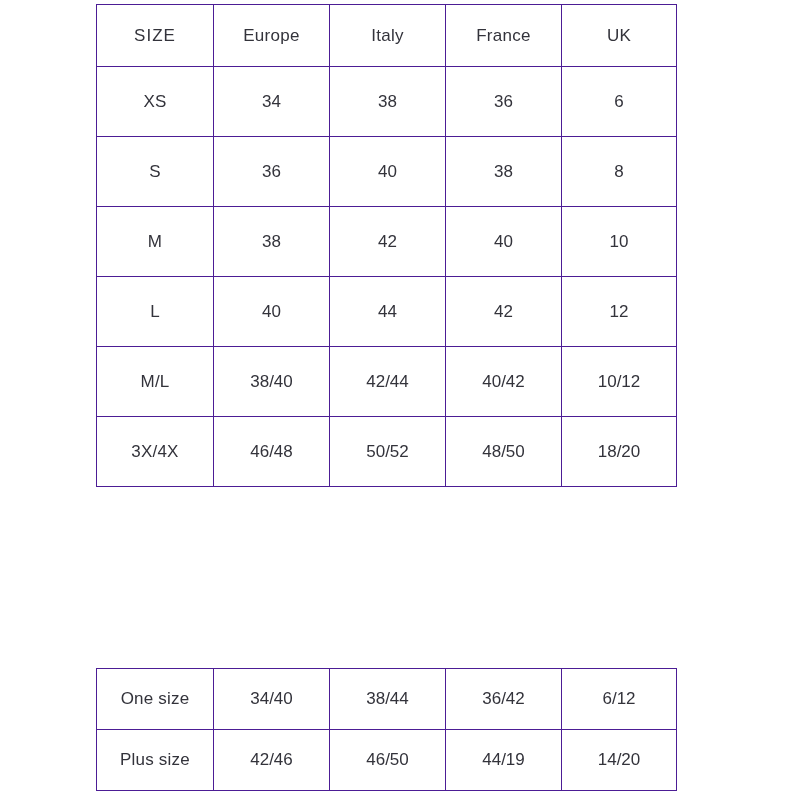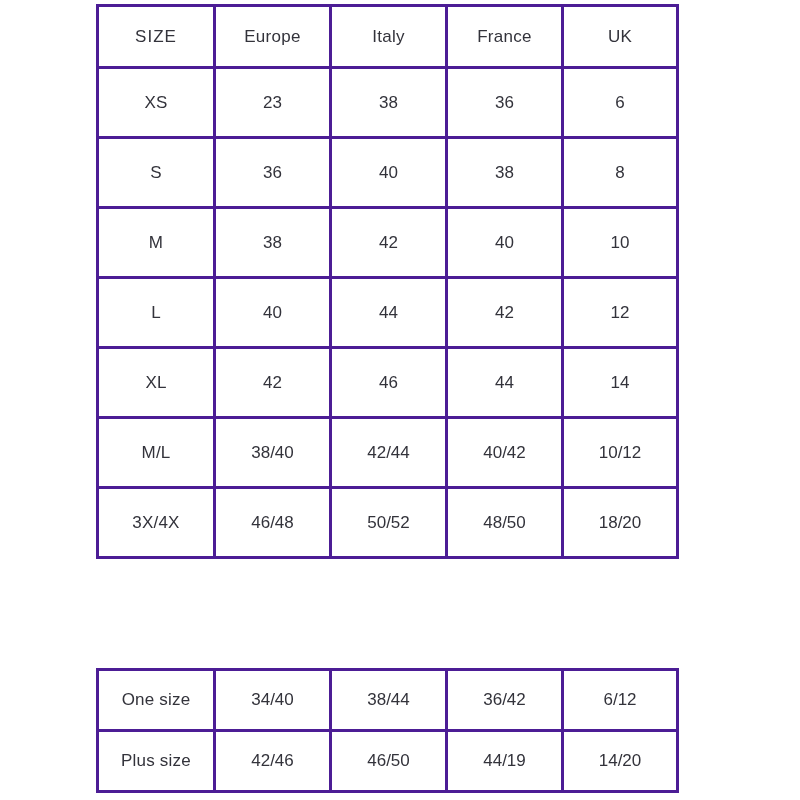--- a/index.html
+++ b/index.html
@@ -28,21 +28,21 @@
   #main-table-wrap { top: 4px; }
   #secondary-table-wrap { top: 668px; }
 
   table.size-table {
     border-collapse: collapse;
     width: 580px;
     table-layout: fixed;
   }
   table.size-table td,
   table.size-table th {
-    border: 3px solid #4c1d95;
+    border: 1px solid #4c1d95;
     text-align: center;
     vertical-align: middle;
     font-weight: normal;
     font-size: 17px;
     color: #33333b;
     padding: 0;
   }
   
   col.c0 { width: 117px; }
   col.c1 { width: 116px; }
@@ -93,21 +93,21 @@
           <th class="first">SIZE</th>
           <th>Europe</th>
           <th>Italy</th>
           <th>France</th>
           <th>UK</th>
         </tr>
       </thead>
       <tbody>
         <tr>
           <td class="rowlabel">XS</td>
-          <td class="cellval">23</td>
+          <td class="cellval">34</td>
           <td class="cellval">38</td>
           <td class="cellval">36</td>
           <td class="cellval">6</td>
         </tr>
         <tr>
           <td class="rowlabel">S</td>
           <td class="cellval">36</td>
           <td class="cellval">40</td>
           <td class="cellval">38</td>
           <td class="cellval">8</td>
@@ -118,27 +118,20 @@
           <td class="cellval">42</td>
           <td class="cellval">40</td>
           <td class="cellval">10</td>
         </tr>
         <tr>
           <td class="rowlabel">L</td>
           <td class="cellval">40</td>
           <td class="cellval">44</td>
           <td class="cellval">42</td>
           <td class="cellval">12</td>
-        </tr>
-        <tr>
-          <td class="rowlabel">XL</td>
-          <td class="cellval">42</td>
-          <td class="cellval">46</td>
-          <td class="cellval">44</td>
-          <td class="cellval">14</td>
         </tr>
         <tr>
           <td class="rowlabel">M/L</td>
           <td class="cellval">38/40</td>
           <td class="cellval">42/44</td>
           <td class="cellval">40/42</td>
           <td class="cellval">10/12</td>
         </tr>
         <tr>
           <td class="rowlabel">3X/4X</td>

